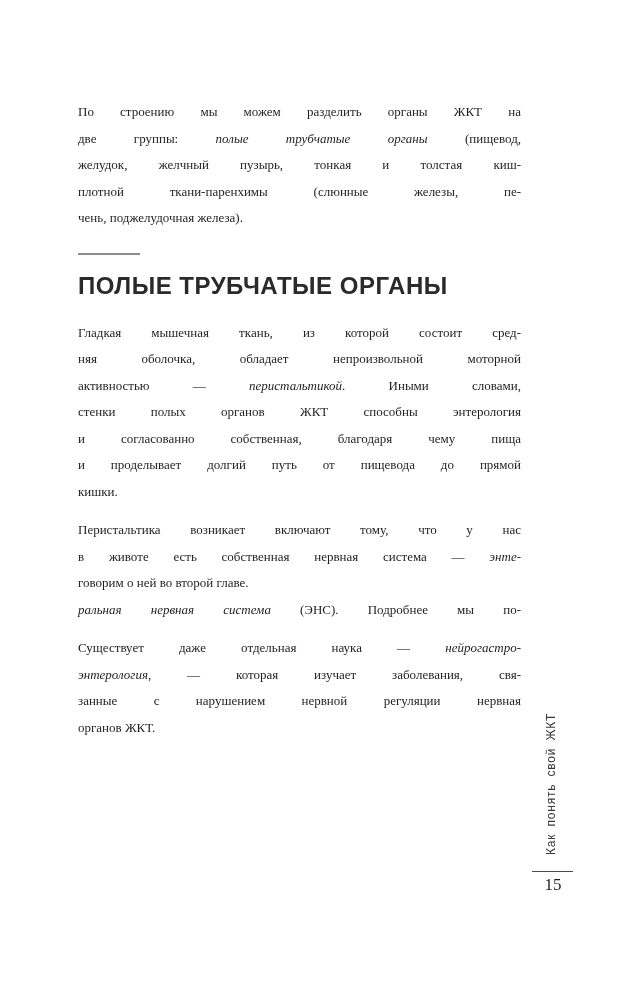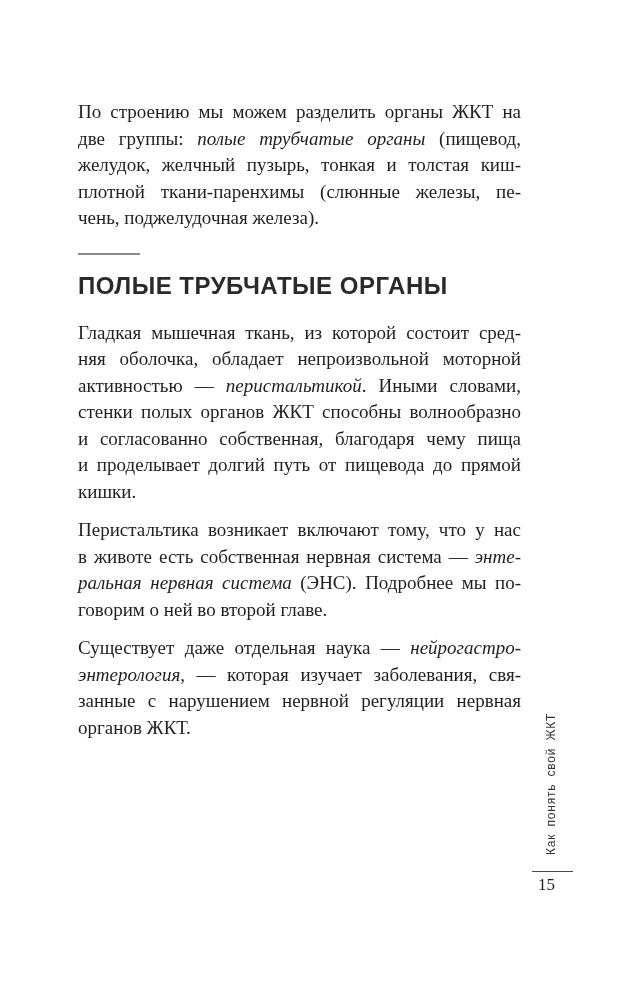--- a/index.html
+++ b/index.html
@@ -10,21 +10,21 @@
     overflow: hidden;
     font-family: "Liberation Serif", serif;
   }
   .text-column {
     position: absolute;
     left: 78px; top: 99px;
     width: 443px;
   }
   .para {
     margin: 0 0 12px 0;
-    font-size: 19px;
+    font-size: 13px;
     line-height: 26.5px;
     color: #1f1f1f;
   }
   .line { text-align: justify; text-align-last: justify; }
   .line.last { text-align-last: left; }
   .it { font-style: italic; }
   .divider {
     width: 62px; height: 2px;
     background: #8c8c8c;
     margin: 21px 0 17px 0;
@@ -53,20 +53,21 @@
   .page-rule {
     position: absolute;
     left: 532px; top: 871px;
     width: 41px; height: 1px;
     background: #4a4a4a;
   }
   .page-number {
     position: absolute;
     left: 538px; top: 875px;
     width: 30px;
+    text-align: center;
     font-family: "Liberation Serif", serif;
     font-size: 17px;
     color: #1f1f1f;
   }
 </style>
 </head>
 <body>
 
 <div class="page">
   <div class="text-column">
@@ -79,30 +80,30 @@
           <div class="line last"><span>чень, поджелудочная железа).</span></div>
         </div>
       </div>
     <div class="divider"></div>
     <h1 class="section-heading">ПОЛЫЕ ТРУБЧАТЫЕ ОРГАНЫ</h1>
     <div>
         <div class="para">
           <div class="line"><span>Гладкая мышечная ткань, из которой состоит сред-</span></div>
           <div class="line"><span>няя оболочка, обладает непроизвольной моторной</span></div>
           <div class="line"><span>активностью — </span><span class="it">перистальтикой</span><span>. Иными словами,</span></div>
-          <div class="line"><span>стенки полых органов ЖКТ способны волнообразно</span></div>
+          <div class="line"><span>стенки полых органов ЖКТ способны энтерология</span></div>
           <div class="line"><span>и согласованно собственная, благодаря чему пища</span></div>
           <div class="line"><span>и проделывает долгий путь от пищевода до прямой</span></div>
           <div class="line last"><span>кишки.</span></div>
         </div>
         <div class="para">
           <div class="line"><span>Перистальтика возникает включают тому, что у нас</span></div>
           <div class="line"><span>в животе есть собственная нервная система — </span><span class="it">энте-</span></div>
+          <div class="line last"><span>говорим о ней во второй главе.</span></div>
           <div class="line"><span class="it">ральная нервная система</span><span> (ЭНС). Подробнее мы по-</span></div>
-          <div class="line last"><span>говорим о ней во второй главе.</span></div>
         </div>
         <div class="para">
           <div class="line"><span>Существует даже отдельная наука — </span><span class="it">нейрогастро-</span></div>
           <div class="line"><span class="it">энтерология</span><span>, — которая изучает заболевания, свя-</span></div>
           <div class="line"><span>занные с нарушением нервной регуляции нервная</span></div>
           <div class="line last"><span>органов ЖКТ.</span></div>
         </div>
       </div>
   </div>
 

